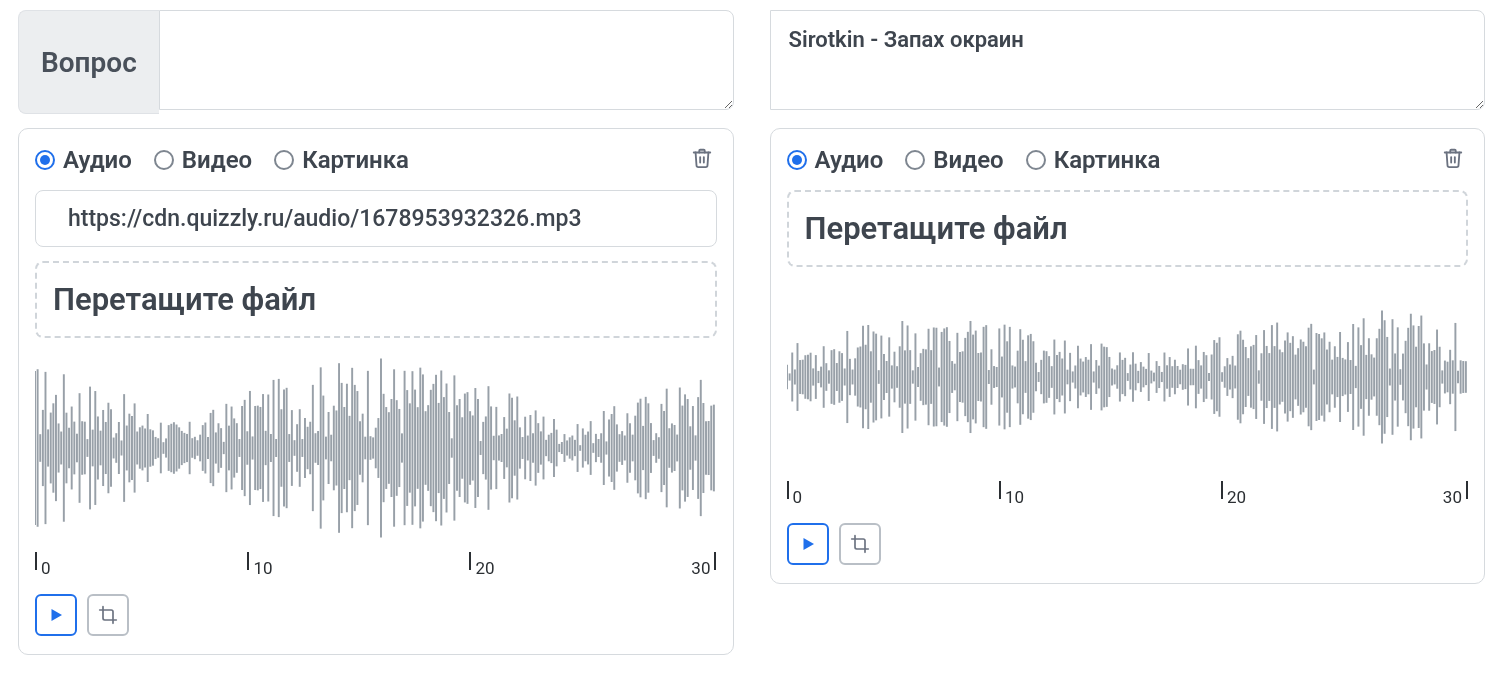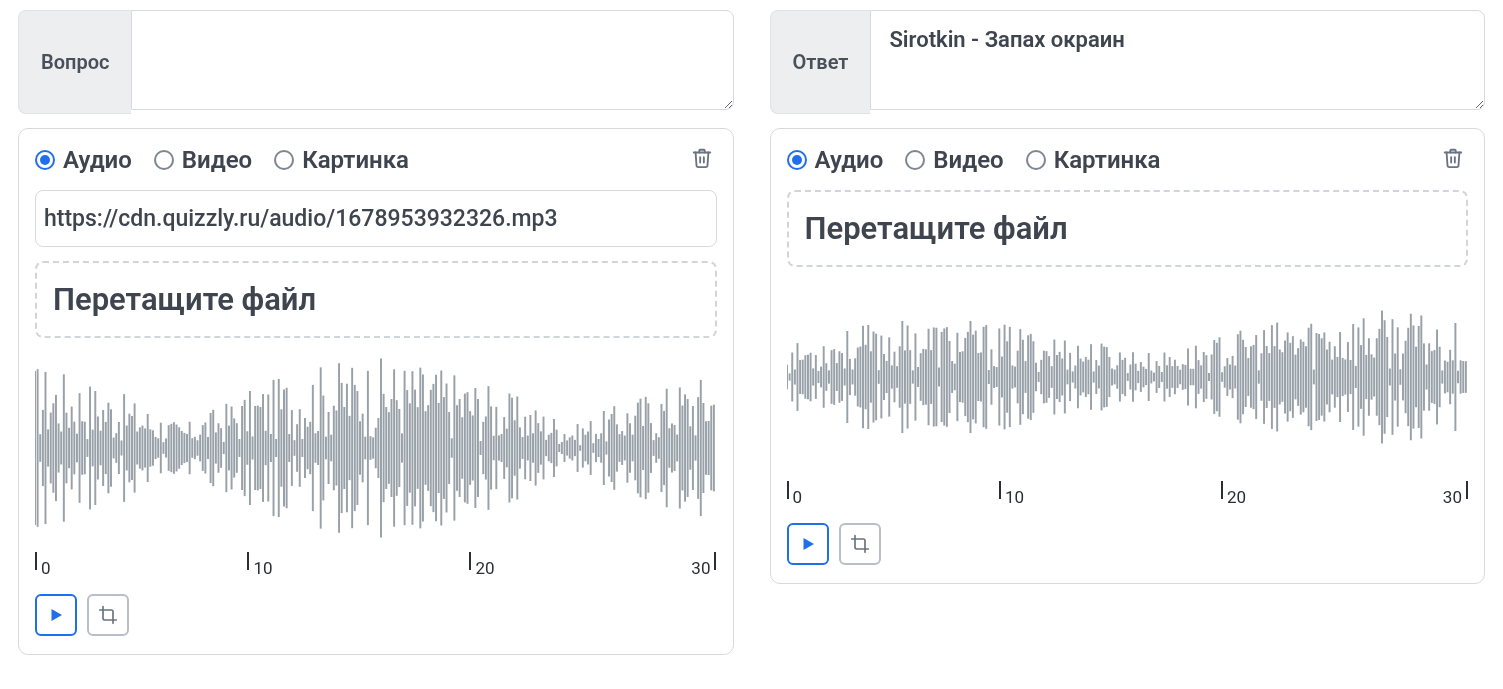--- a/index.html
+++ b/index.html
@@ -20,21 +20,21 @@
   .label-row {
     display: flex;
     margin-bottom: 14px;
   }
   .label-box {
     background: #eceef0;
     border: 1px solid #dfe2e6;
     border-right: none;
     border-radius: 8px 0 0 8px;
     padding: 26px 22px;
-    font-size: 20px;
+    font-size: 28px;
     font-weight: 600;
     color: #49505a;
     display: flex;
     align-items: center;
   }
   .textarea-wrap {
     flex: 1;
     position: relative;
   }
   .textarea {
@@ -96,21 +96,21 @@
     background: none;
     border: none;
     cursor: pointer;
     color: #6b7280;
     padding: 4px;
   }
   .url-input {
     width: 100%;
     border: 1px solid #d6dade;
     border-radius: 8px;
-    padding: 14px 8px;
+    padding: 14px 32px;
     font-size: 23px;
     color: #3e454e;
     font-weight: 500;
     font-family: inherit;
     margin-bottom: 14px;
     outline: none;
   }
   .dropzone {
     border: 2px dashed #d0d5da;
     border-radius: 8px;
@@ -510,21 +510,20 @@
               <path d="M6 2v14a2 2 0 0 0 2 2h14"></path>
               <path d="M18 22V8a2 2 0 0 0-2-2H2"></path>
             </svg>
         </button>
       </div>
     </div>
   </div>
 
   <div class="col">
     <div class="label-row">
-      <div class="label-box">Ответ</div>
       <div class="textarea-wrap">
         <textarea class="textarea" style="">Sirotkin - Запах окраин</textarea>
       </div>
     </div>
 
     <div class="media-panel">
       <div class="media-type-row">
         <label class="radio-item">
           <span class="radio-circle selected"></span>
           <span class="radio-label">Аудио</span>

